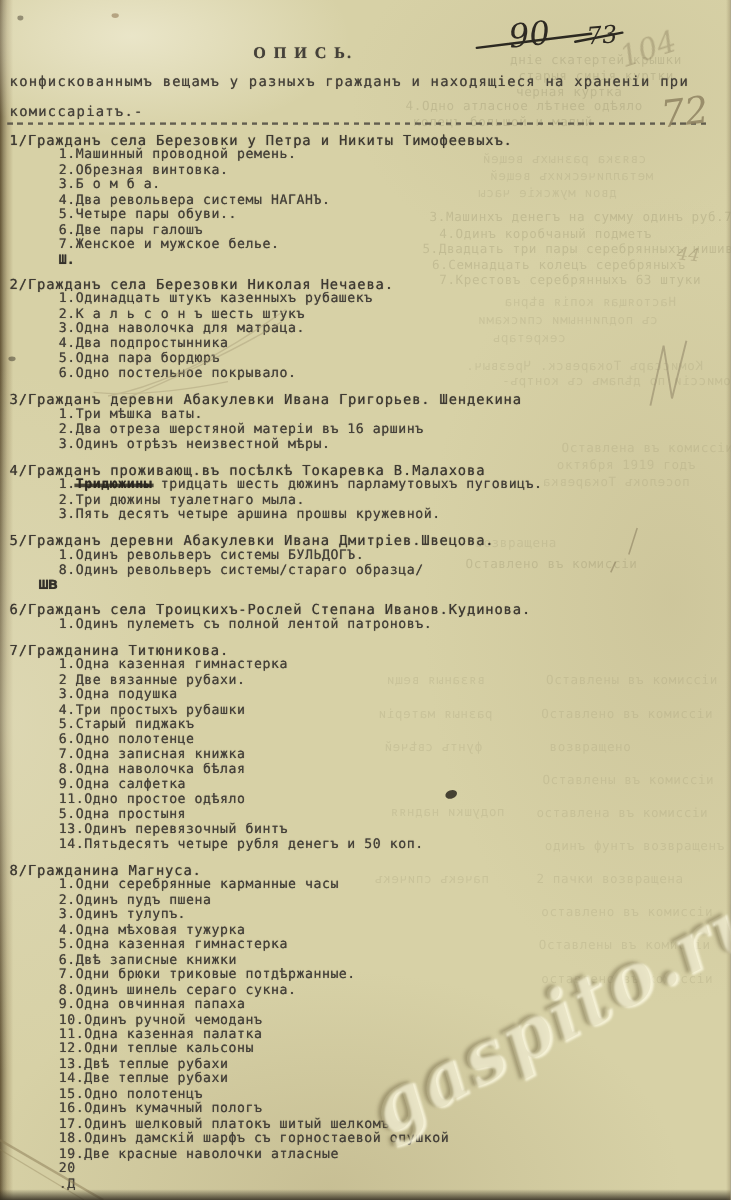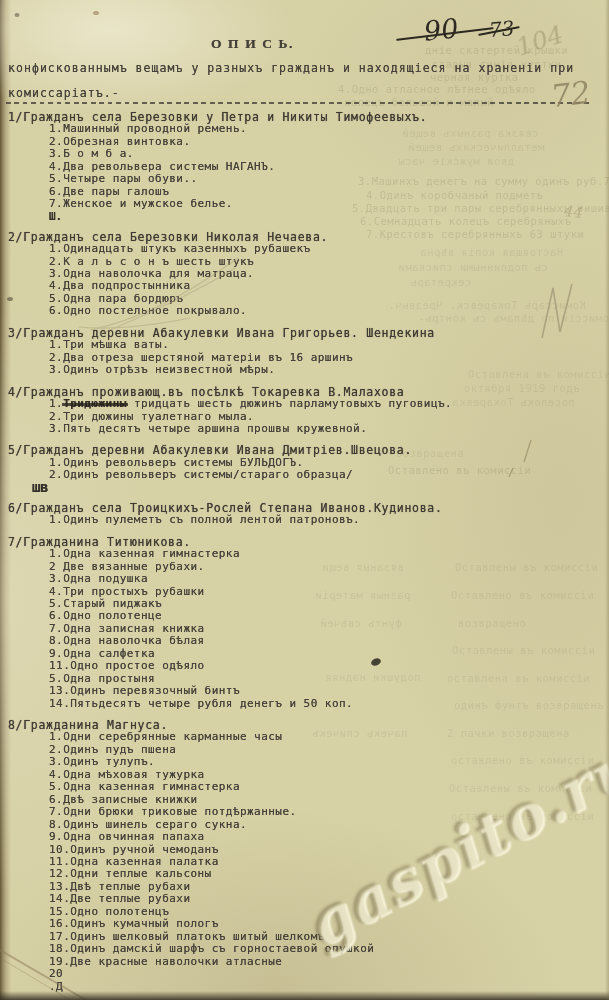--- a/index.html
+++ b/index.html
@@ -146,21 +146,21 @@
         <div class="items">
           <div class="item"><span>1.</span><span class="struck">Тридюжины</span><span> тридцать шесть дюжинъ парламутовыхъ пуговицъ.</span></div>
           <div class="item">2.Три дюжины туалетнаго мыла.</div>
           <div class="item">3.Пять десятъ четыре аршина прошвы кружевной.</div>
         </div>
       </div>
       <div class="section">
         <div class="sec-head">5/Гражданъ деревни Абакулевки Ивана Дмитріев.Швецова.</div>
         <div class="items">
           <div class="item">1.Одинъ револьверъ системы БУЛЬДОГЪ.</div>
-          <div class="item">2.Одинъ револьверъ системы/стараго образца/</div>
+          <div class="item">8.Одинъ револьверъ системы/стараго образца/</div>
         </div>
         <div class="mark mark-s4">шв</div>
       </div>
       <div class="section">
         <div class="sec-head">6/Гражданъ села Троицкихъ-Рослей Степана Иванов.Кудинова.</div>
         <div class="items">
           <div class="item">1.Одинъ пулеметъ съ полной лентой патроновъ.</div>
         </div>
       </div>
       <div class="section">

